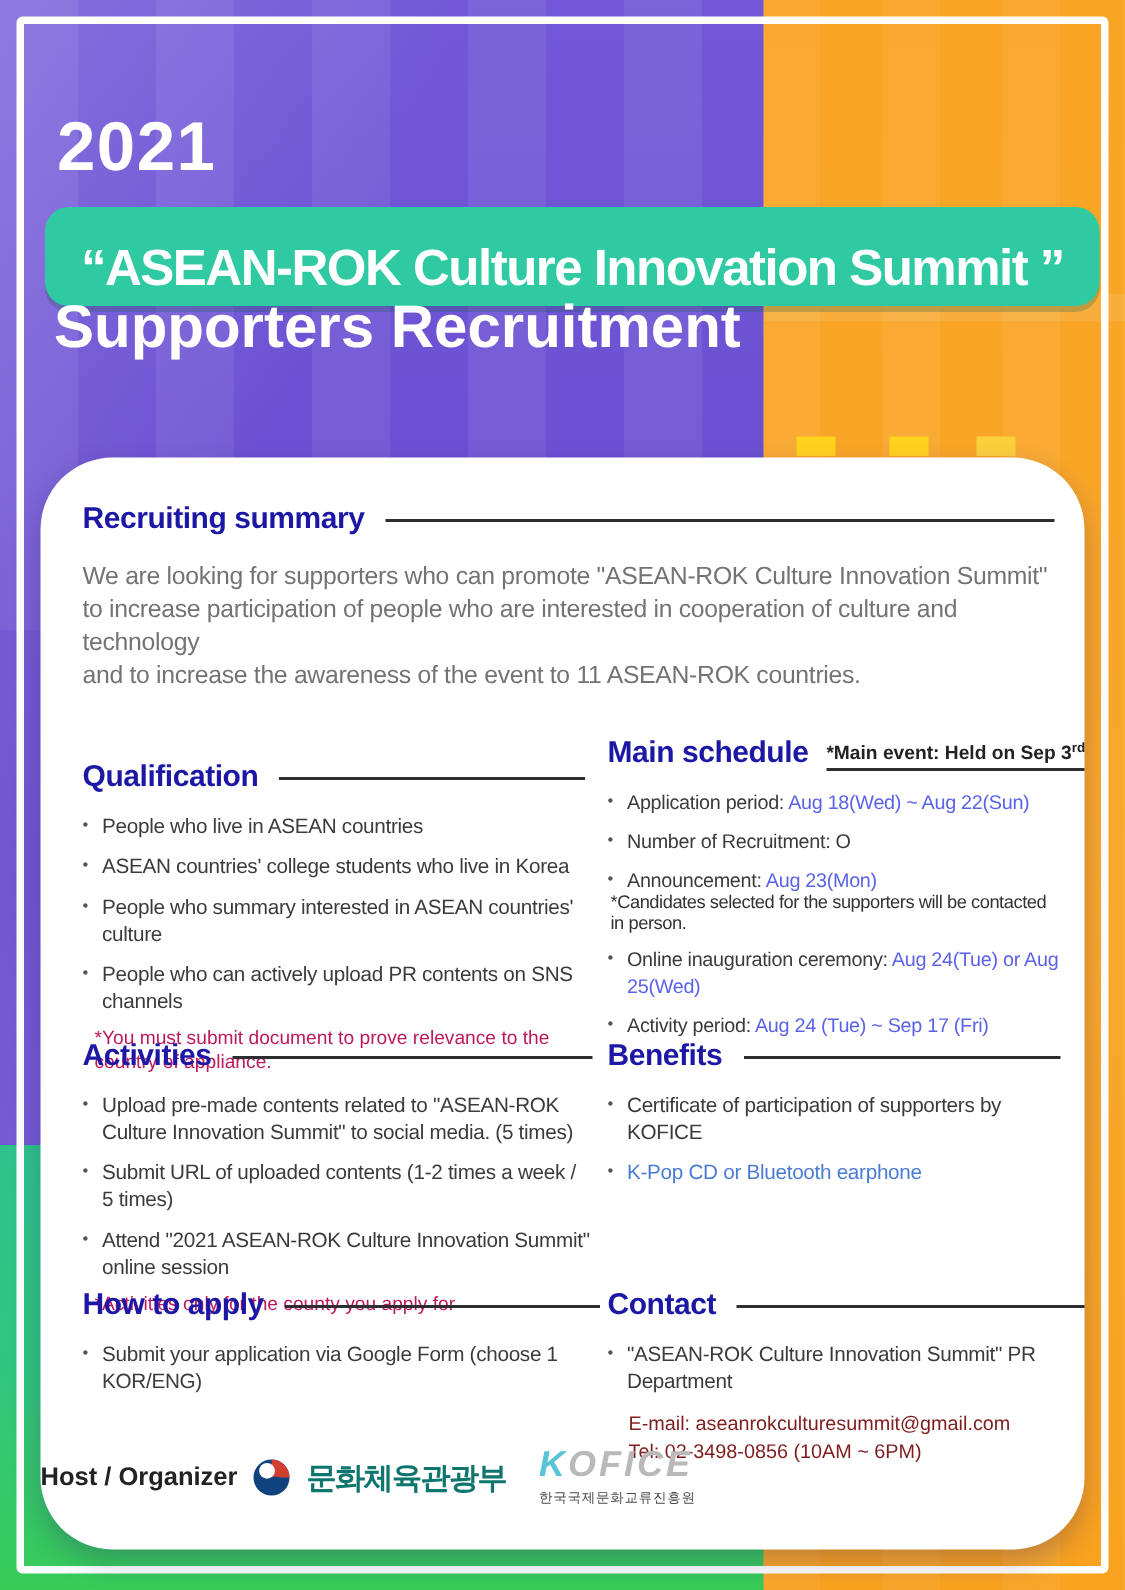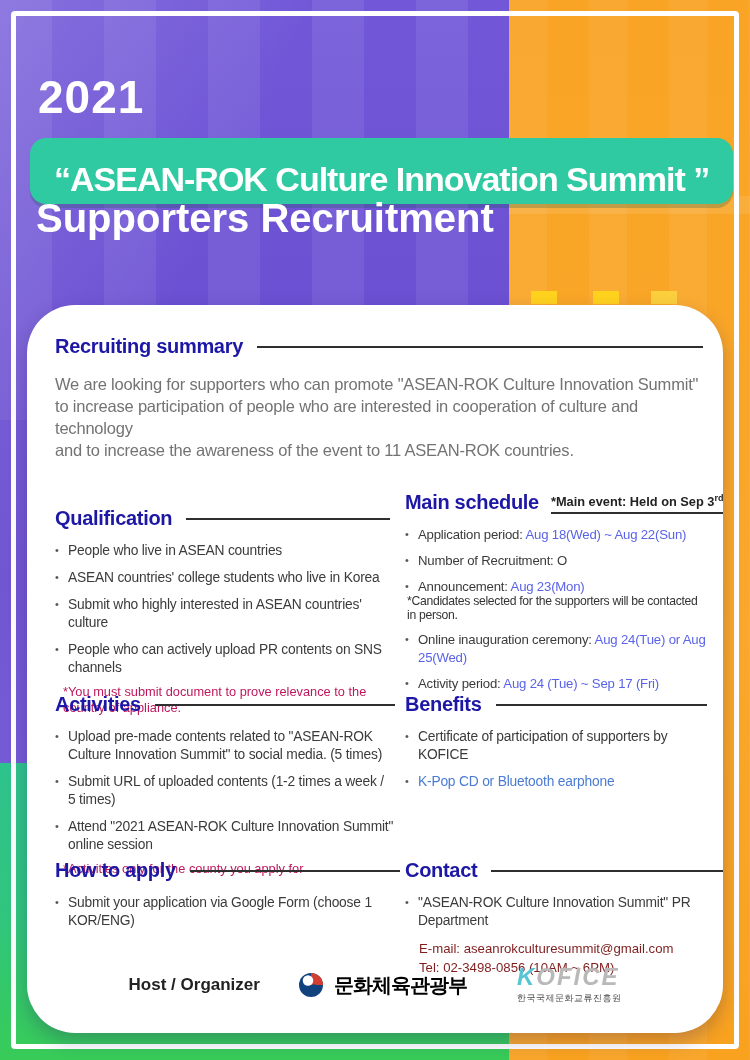--- a/index.html
+++ b/index.html
@@ -61,24 +61,24 @@
   .blue{ color:#5a63e8; }
   .sched-sub{ font-size:12.2px; color:#333; margin:-5px 0 9px 2px; letter-spacing:-0.3px; }
 
   .activities{ position:absolute; left:28px; top:388px; width:340px; }
   .benefits{ position:absolute; left:378px; top:388px; width:302px; }
   .benefits li.blue-item{ color:#4a7bd4; }
   .howto{ position:absolute; left:28px; top:554px; width:345px; }
   .contact{ position:absolute; left:378px; top:554px; width:318px; }
   .contact .lines{ padding-left:14px; margin-top:2px; font-size:13.2px; color:#7f1d1d; line-height:1.45; }
 
-  .footer{ position:absolute; left:0; bottom:28px; width:100%; display:flex; align-items:center; justify-content:center; gap:36px; }
+  .footer{ position:absolute; left:0; bottom:28px; width:100%; display:flex; align-items:center; gap:8px; }
   .host-label{ font-size:17px; font-weight:700; color:#222; }
   .ministry{ display:flex; align-items:center; gap:8px; }
-  .ministry-name{ font-size:20px; font-weight:700; color:#000000; letter-spacing:-1px; }
+  .ministry-name{ font-size:20px; font-weight:700; color:#0f766e; letter-spacing:-1px; }
   .kofice{ display:flex; flex-direction:column; align-items:flex-start; margin-left:14px; }
   .kofice-word{ font-size:24px; font-weight:700; letter-spacing:2px; color:#b9b9b9; line-height:1;font-style:italic; }
   .kofice-word .k{ color:#58c5d6; }
   .kofice-sub{ font-size:9px; color:#4a4a4a; letter-spacing:0.5px; margin-top:3px; }
 </style>
 </head>
 <body>
 
 <div class="page">
   <div class="bg-right"></div>
@@ -112,21 +112,21 @@
     </div>
 
     <div class="qualification col-block">
       <div class="sec-head">
         <span class="sec-title">Qualification</span>
         <span class="rule"></span>
       </div>
       <ul class="items">
         <li>People who live in ASEAN countries</li>
         <li>ASEAN countries' college students who live in Korea</li>
-        <li>Submit who highly interested in ASEAN countries' culture</li>
+        <li>People who summary interested in ASEAN countries' culture</li>
         <li>People who can actively upload PR contents on SNS channels</li>
       </ul>
       <div class="sub-note">*You must submit document to prove relevance to the country of appliance.</div>
     </div>
 
     <div class="schedule">
       <div class="sched-headwrap">
         <span class="sec-title">Main schedule</span>
         <span class="sched-right">
           <span class="sched-note"><span>*Main event: Held on Sep 3</span><sup>rd</sup></span>

